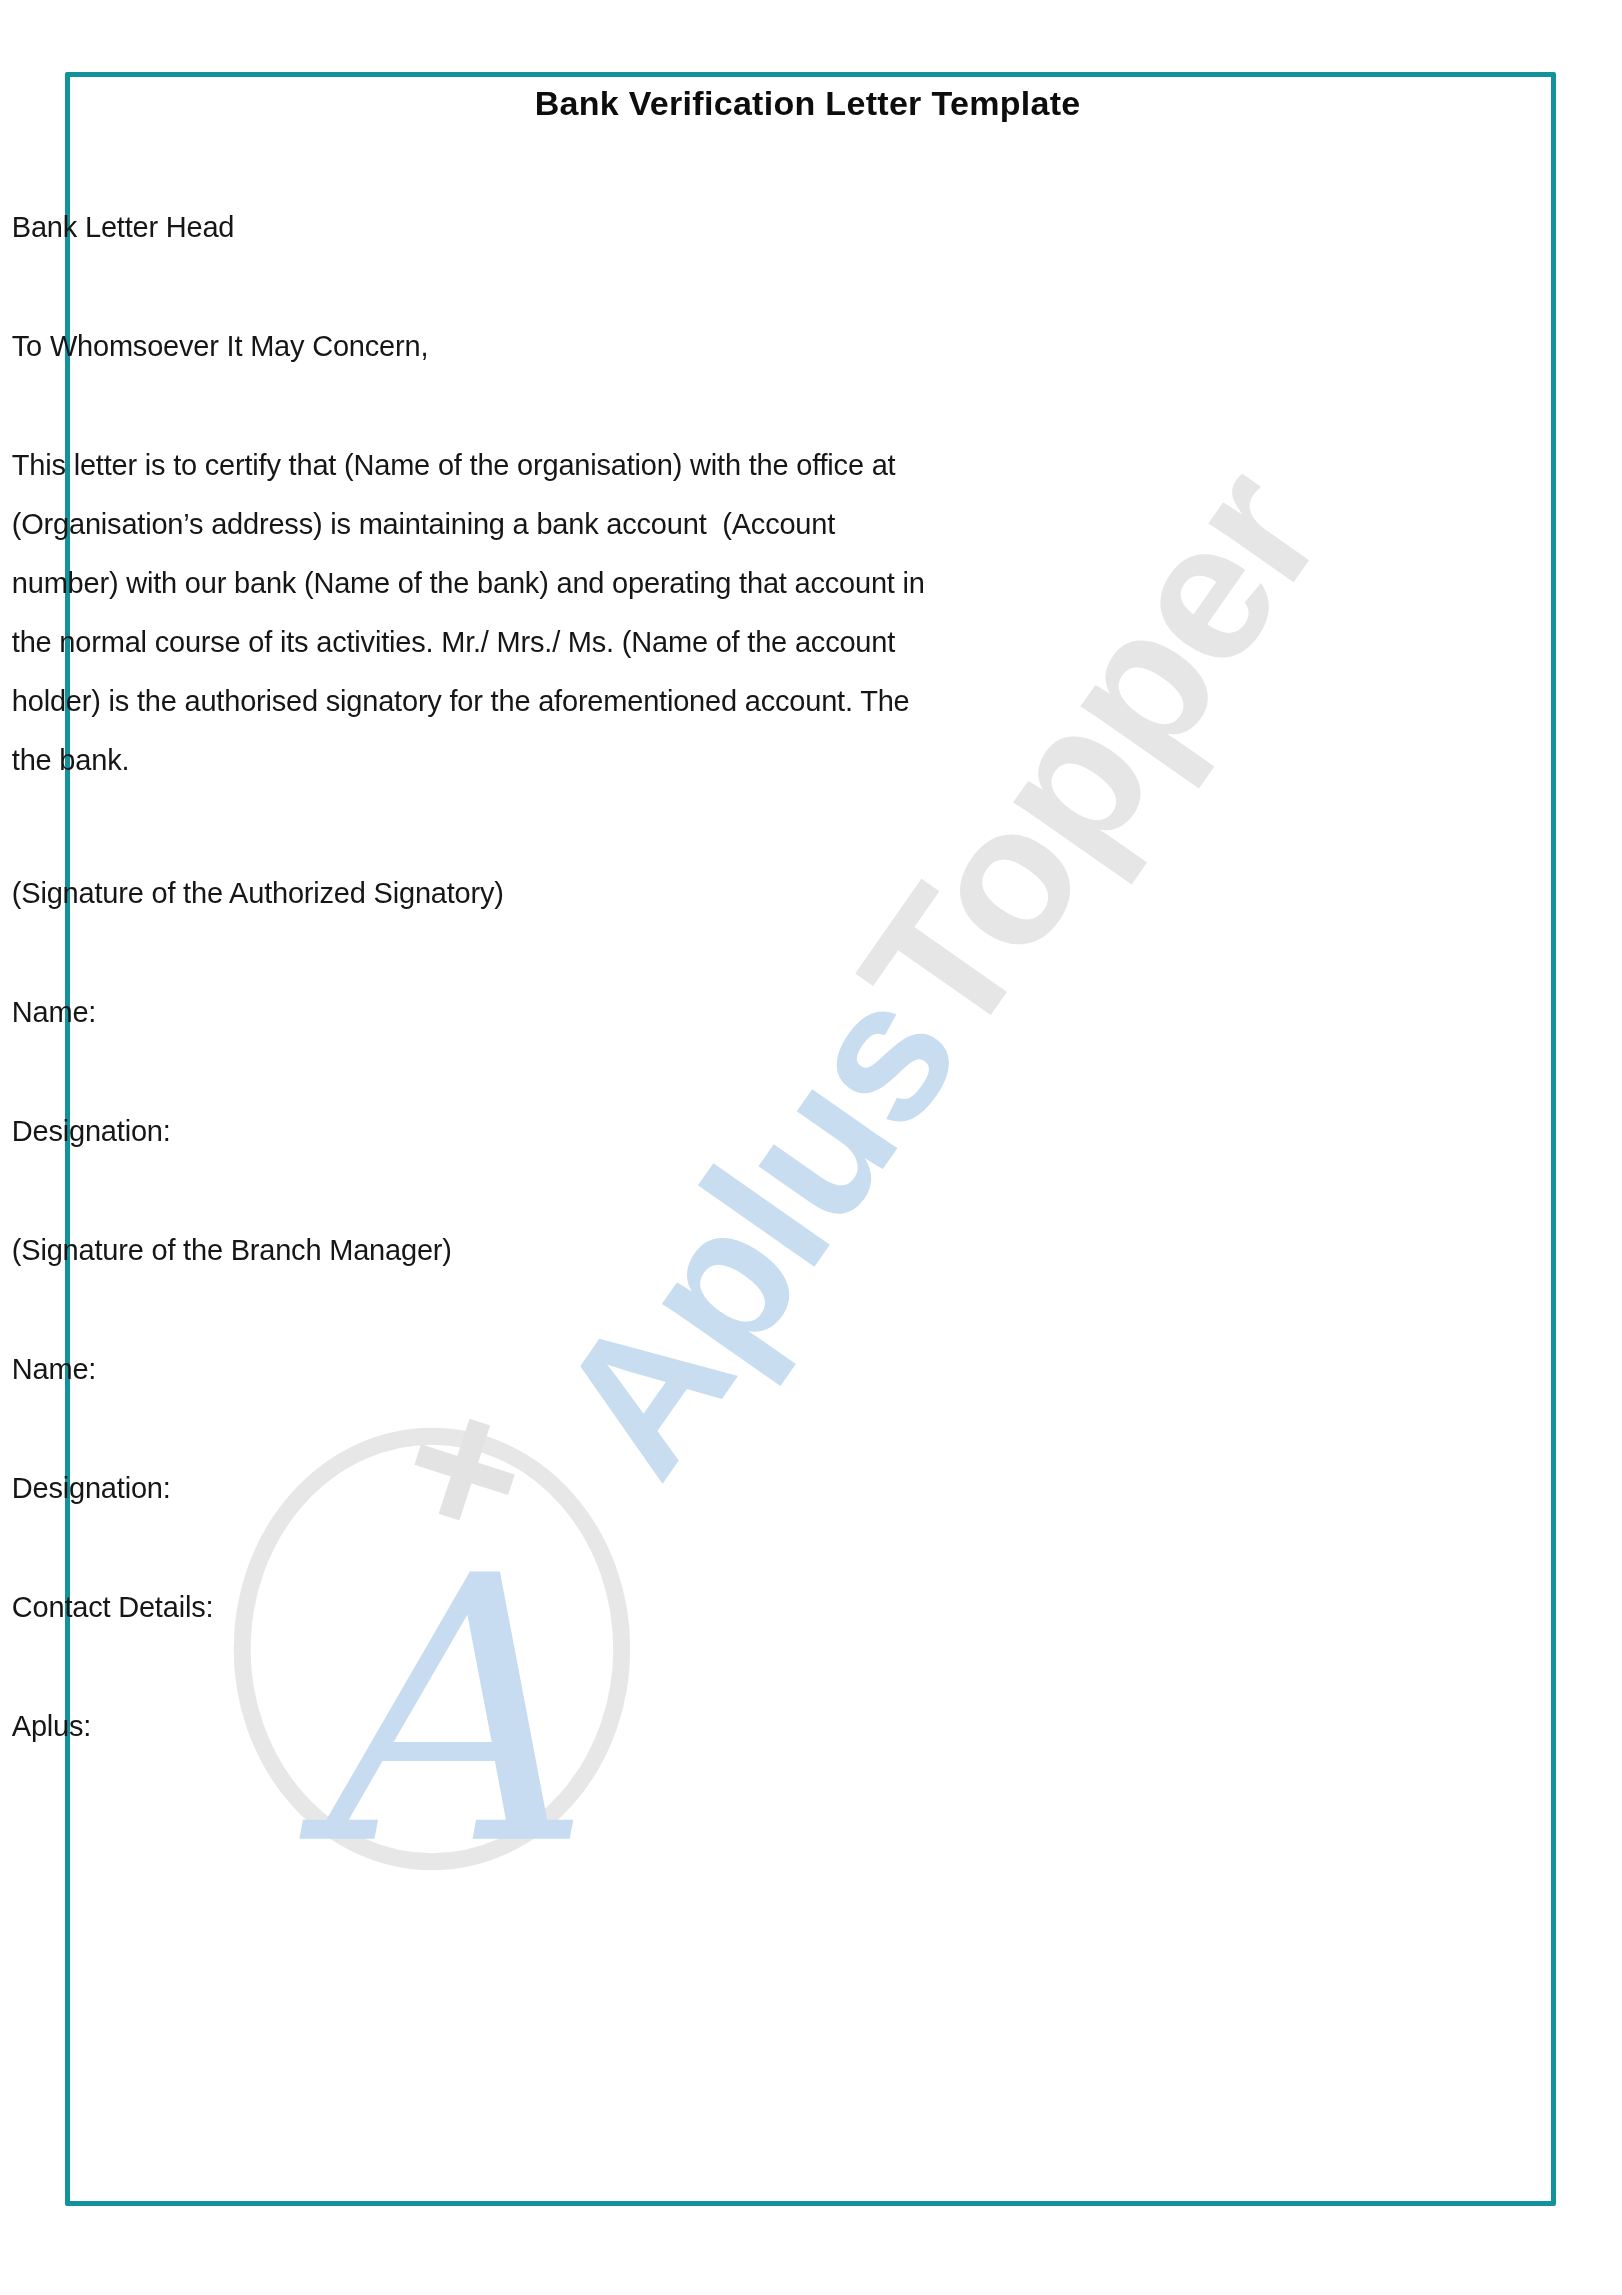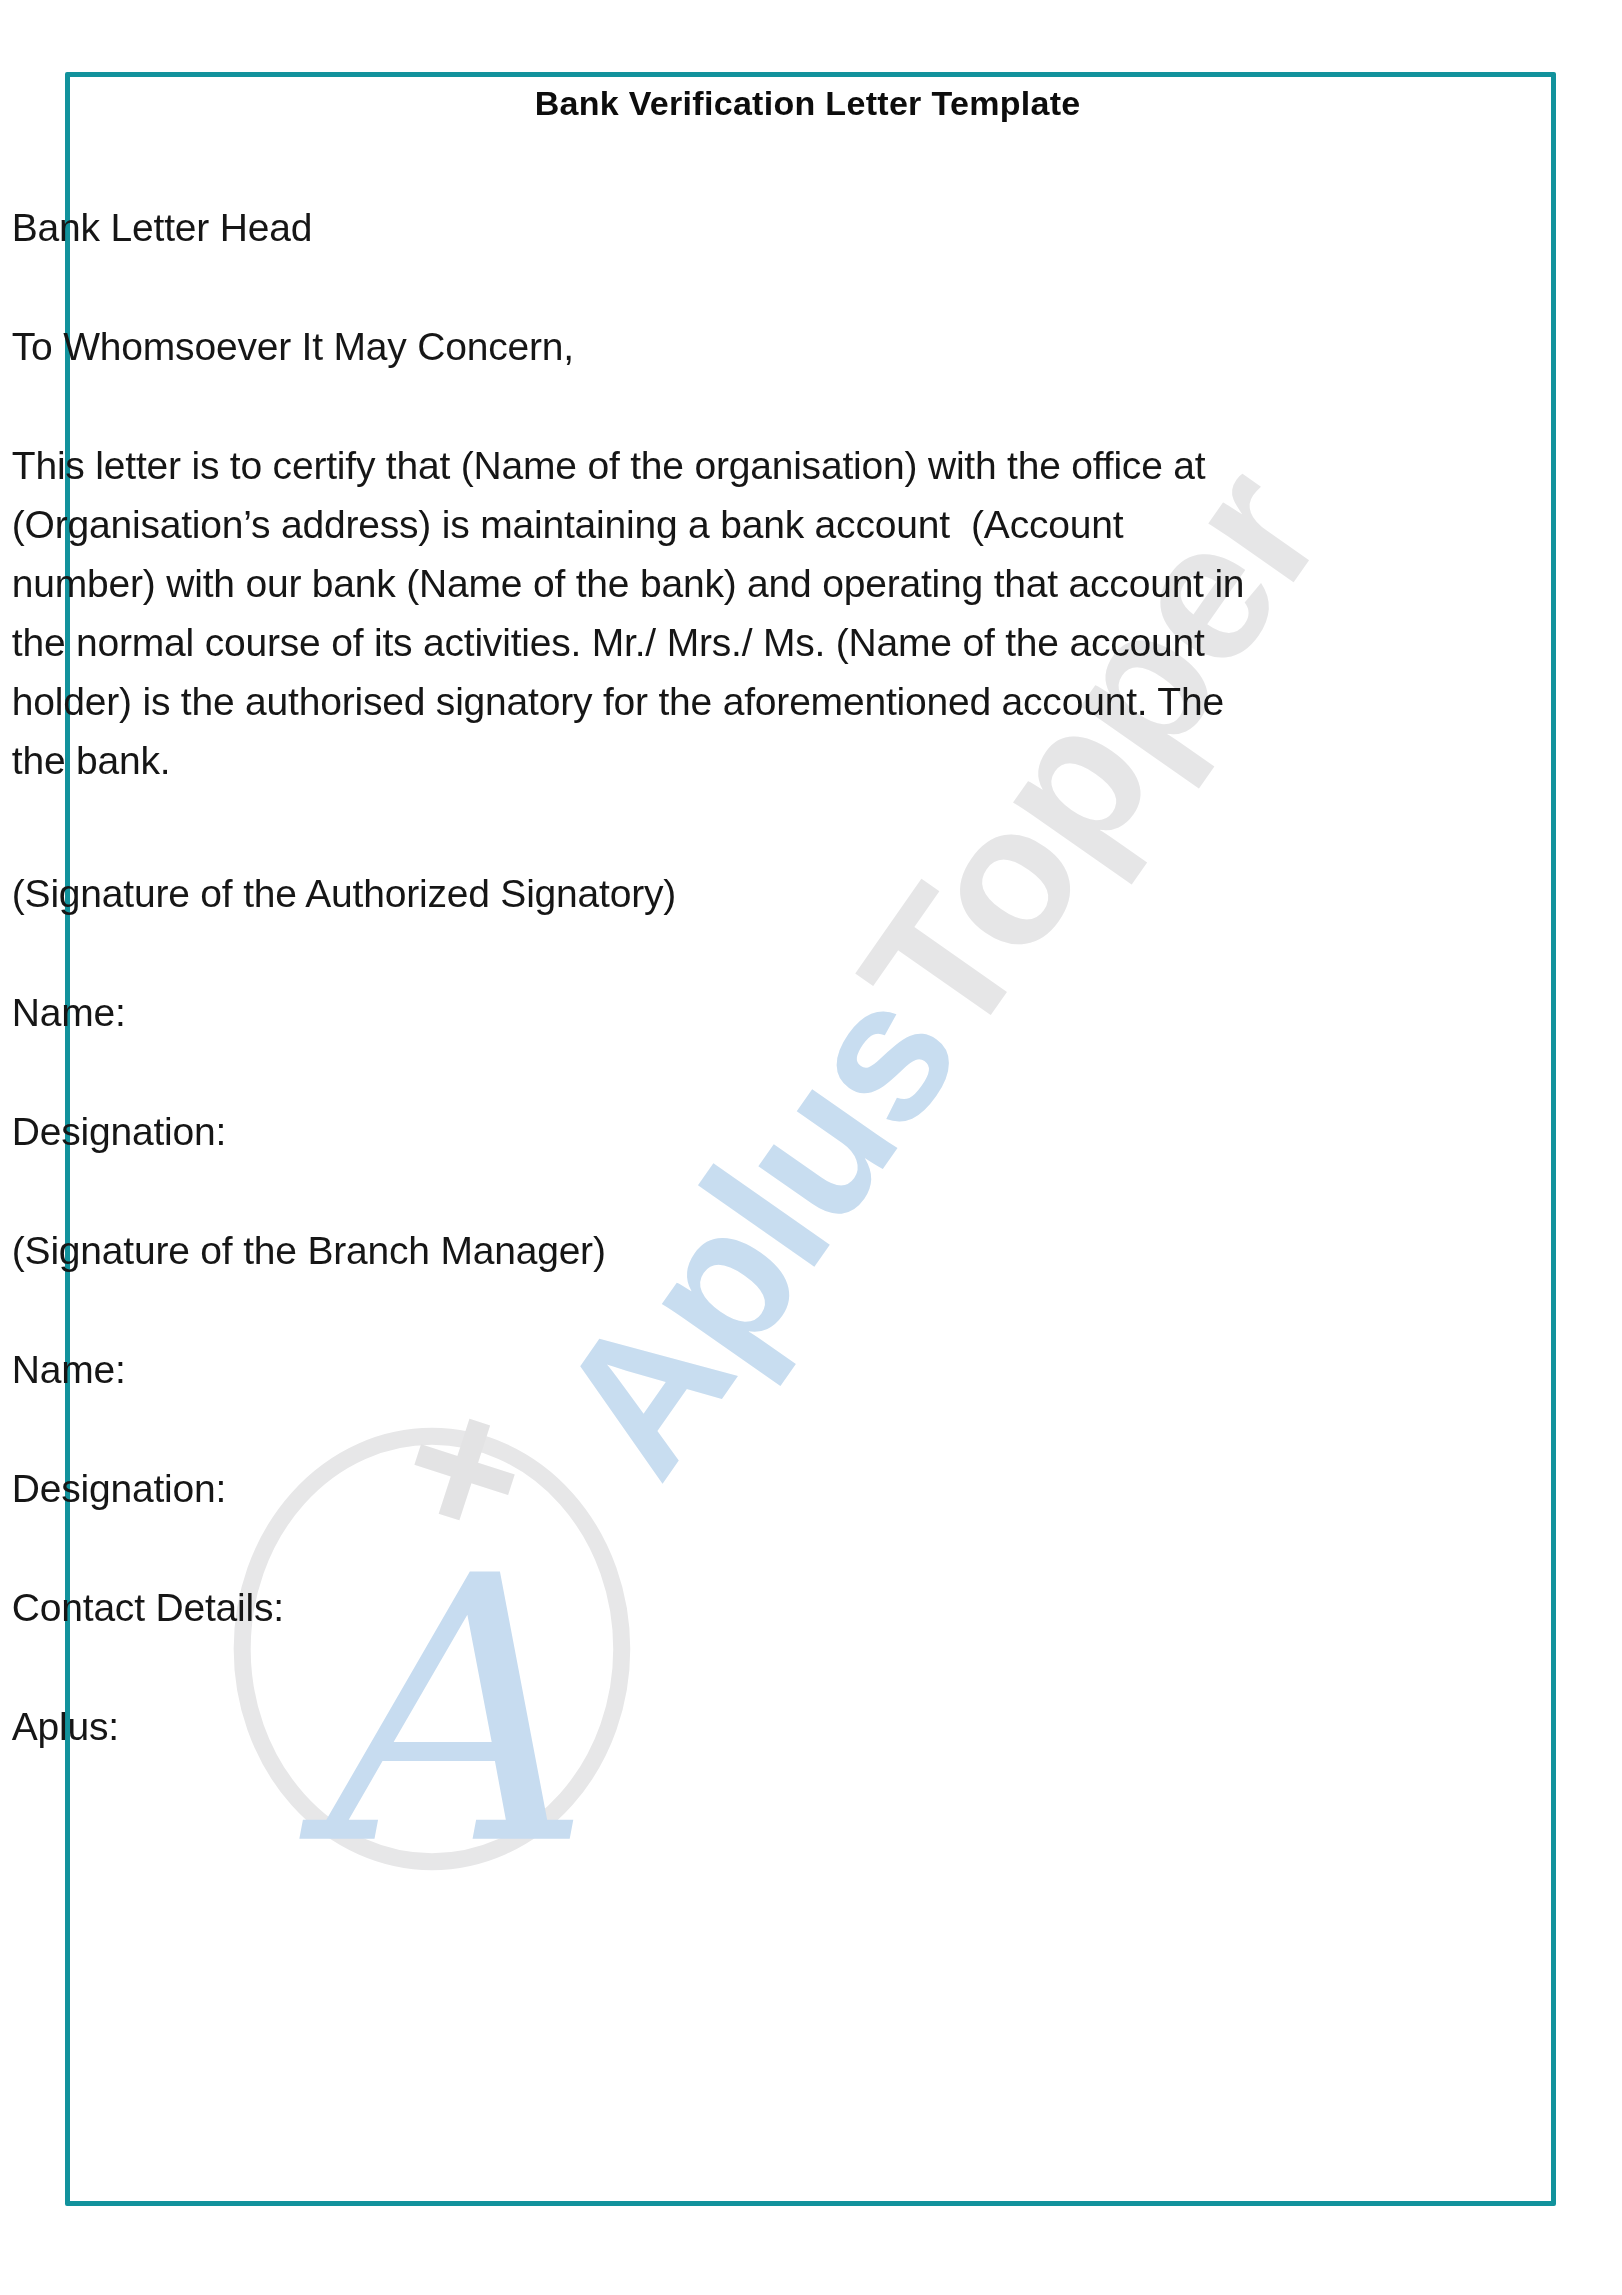--- a/index.html
+++ b/index.html
@@ -60,21 +60,21 @@
   .doc-title {
     font-size: 34px;
     line-height: 46px;
     font-weight: 700;
     text-align: center;
     letter-spacing: 0.3px;
     color: #0d0d0d;
     margin: 0 0 72px 0;
   }
   .block {
-    font-size: 39px;
+    font-size: 29px;
     font-weight: 300;
     line-height: 59px;
     letter-spacing: -0.2px;
     margin: 0 0 60px 0;
     color: #161616;
   }
   .para { margin-bottom: 74px; }
   .line { white-space: pre; }
 </style>
 </head>

